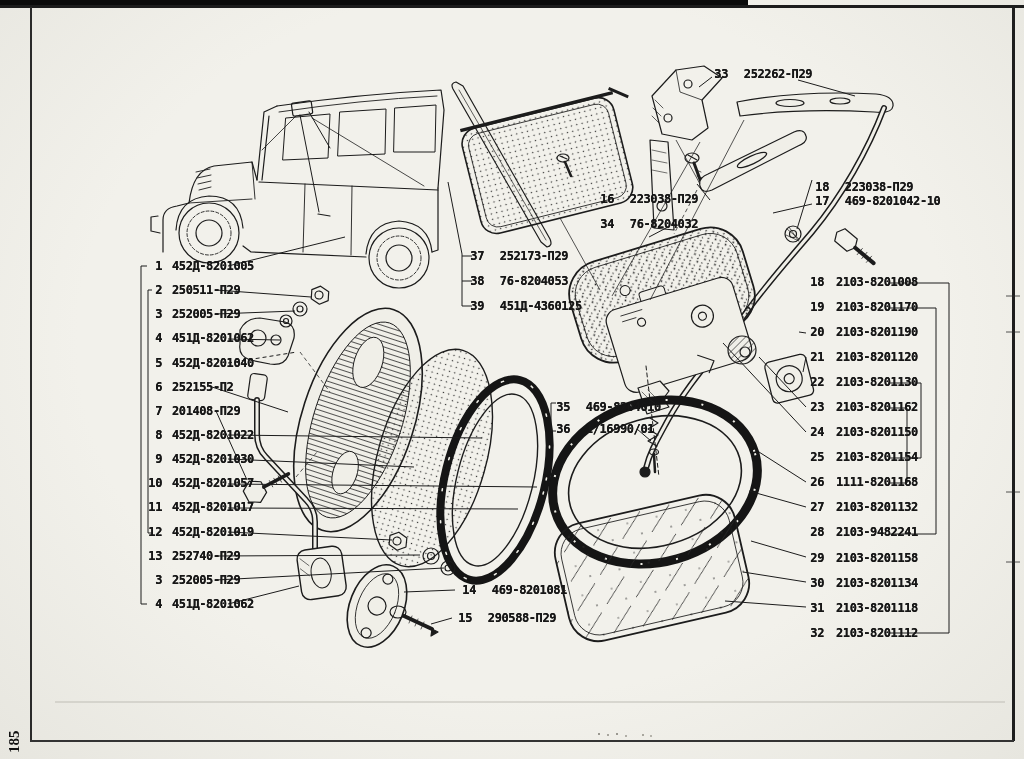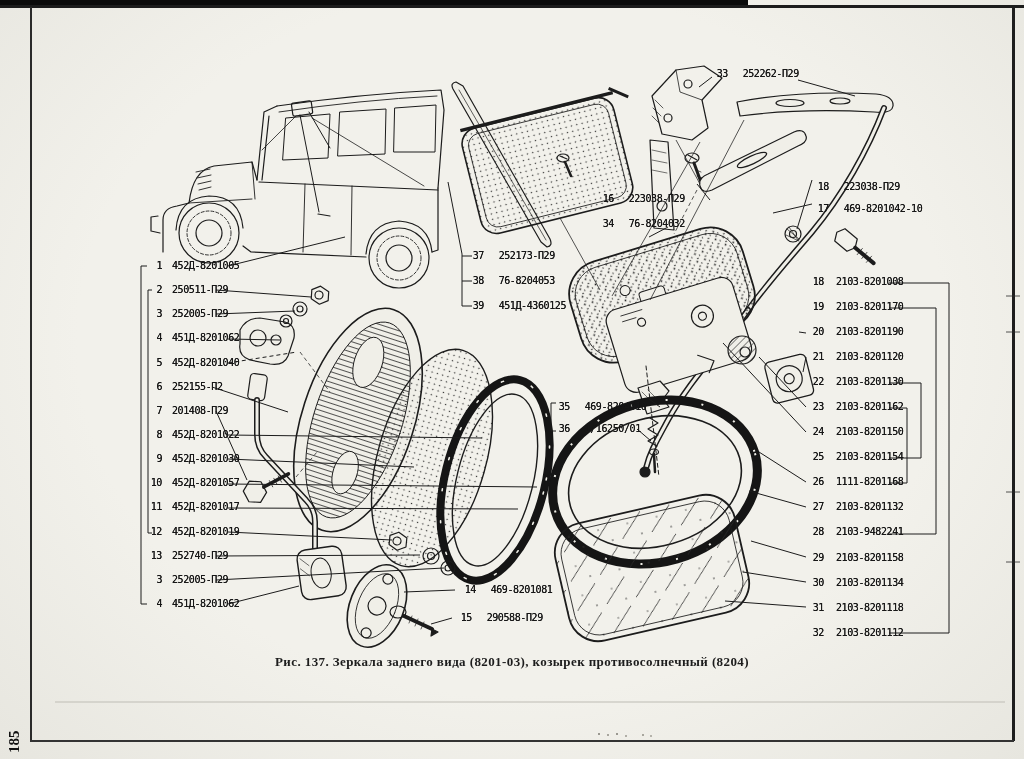--- a/index.html
+++ b/index.html
@@ -10,21 +10,21 @@
   
   .topbar1{position:absolute;left:0;top:0;width:748px;height:7px;background:#0b0b0b;}
   .topbar2{position:absolute;left:0;top:5px;width:1024px;height:3px;background:#1c1c1c;}
   .frame-left{position:absolute;left:30px;top:7px;width:2px;height:734px;background:#2a2a2a;}
   .frame-right{position:absolute;left:1012px;top:7px;width:3px;height:734px;background:#1e1e1e;}
   .frame-bottom{position:absolute;left:30px;top:740px;width:984px;height:2px;background:#333;}
   .scanband{position:absolute;left:55px;top:701px;width:950px;height:2px;background:#c9c8c0;opacity:.65;}
   .specks{position:absolute;left:598px;top:733px;width:2px;height:2px;background:#9a9890;
           box-shadow:9px 1px 0 #a8a69e, 18px 0 0 #9a9890, 27px 2px 0 #b0aea6, 44px 1px 0 #a8a69e, 52px 2px 0 #b5b3ab;}
   
-  .prow,.callout{white-space:nowrap;font-weight:400;font-size:10px;line-height:10px;
+  .prow,.callout{white-space:nowrap;font-weight:700;font-size:12px;line-height:10px;
           color:#171717;letter-spacing:-0.4px;text-shadow:0 0 .4px #171717;}
   .pcol{position:absolute;}
   .prow{display:flex;align-items:flex-start;}
   .pcol-left .prow{height:24.15px;}
   .pcol-right .prow{height:25.05px;}
   .pnum{display:inline-block;min-width:16px;text-align:right;margin-right:10px;}
   .pcol-right .pnum{min-width:18px;margin-right:12px;}
   .callout{position:absolute;}
   .callout .pnum{min-width:14px;margin-right:9px;}
   .caption{position:absolute;left:0;top:654px;width:1024px;text-align:center;
@@ -507,21 +507,21 @@
     <span class="ptxt">223038-П29</span>
   </div>
   <div class="callout" style="left:600px;top:219px">
     <span class="pnum">34</span>
     <span class="ptxt">76-8204032</span>
   </div>
   <div class="callout" style="left:815px;top:182px">
     <span class="pnum">18</span>
     <span class="ptxt">223038-П29</span>
   </div>
-  <div class="callout" style="left:815px;top:204px">
+  <div class="callout" style="left:815px;top:196px">
     <span class="pnum">17</span>
     <span class="ptxt">469-8201042-10</span>
   </div>
   <div class="callout" style="left:470px;top:251px">
     <span class="pnum">37</span>
     <span class="ptxt">252173-П29</span>
   </div>
   <div class="callout" style="left:470px;top:276px">
     <span class="pnum">38</span>
     <span class="ptxt">76-8204053</span>
@@ -529,26 +529,25 @@
   <div class="callout" style="left:470px;top:301px">
     <span class="pnum">39</span>
     <span class="ptxt">451Д-4360125</span>
   </div>
   <div class="callout" style="left:556px;top:402px">
     <span class="pnum">35</span>
     <span class="ptxt">469-8204010</span>
   </div>
   <div class="callout" style="left:556px;top:424px">
     <span class="pnum">36</span>
-    <span class="ptxt">1/16250/01</span>
+    <span class="ptxt">1/16990/01</span>
   </div>
   <div class="callout" style="left:462px;top:585px">
     <span class="pnum">14</span>
     <span class="ptxt">469-8201081</span>
   </div>
   <div class="callout" style="left:458px;top:613px">
     <span class="pnum">15</span>
     <span class="ptxt">290588-П29</span>
   </div>
 
-  <div class="caption">Рис. 137. Зеркала заднего вида (8201-03), козырек противосолнечный (8204)</div>
   <div class="pageno">185</div>
 </div>
 
 </body></html>

